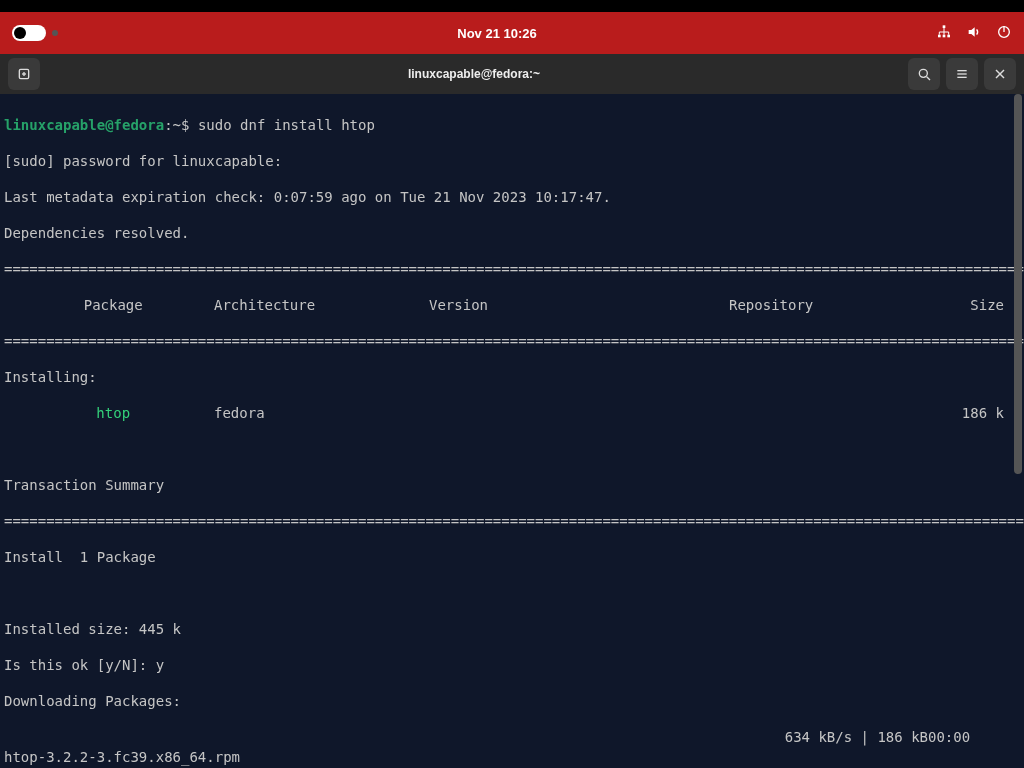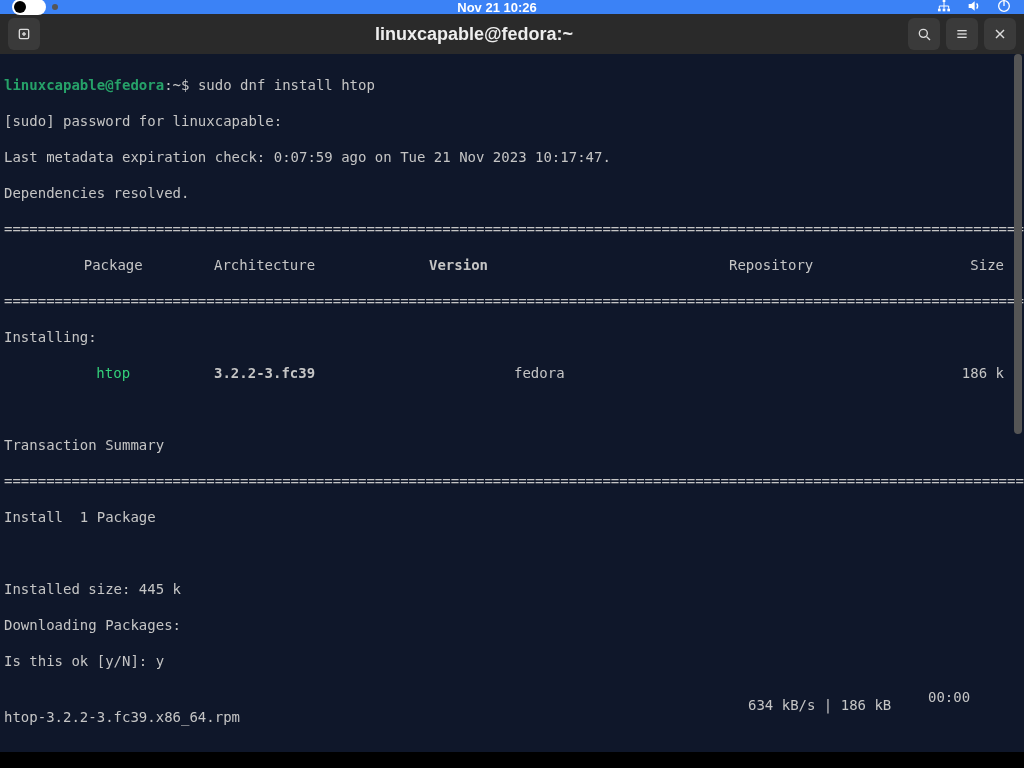--- a/index.html
+++ b/index.html
@@ -5,27 +5,28 @@
     * { margin: 0; padding: 0; box-sizing: border-box; }
     body {
       width: 1024px;
       height: 768px;
       background: #000;
       font-family: monospace;
       overflow: hidden;
       position: relative;
     }
     .topbar {
-      height: 14px;
-      background: #3b82f6;
+      height: 42px;
+      background: #b91c1c;
       display: flex;
       align-items: center;
       justify-content: space-between;
       padding: 0 12px;
       color: #fff;
+      margin-top: 12px;
     }
     .topbar-left {
       display: flex;
       align-items: center;
       gap: 6px;
     }
     .pill {
       width: 34px;
       height: 16px;
       background: #fff;
@@ -61,21 +62,21 @@
     .titlebar-left { display: flex; align-items: center; }
     .sq-btn {
       width: 32px; height: 32px;
       border-radius: 6px;
       display: flex; align-items: center; justify-content: center;
       background: #3a3a3a;
     }
     .sq-btn svg { width: 16px; height: 16px; fill: none; stroke: #ddd; stroke-width: 2; }
     .titlebar-center {
       font-family: sans-serif;
-      font-size: 18px;
+      font-size: 12px;
       font-weight: 600;
       color: #eee;
     }
     .titlebar-right { display: flex; align-items: center; gap: 6px; }
     .close-btn svg { stroke: #ddd; }
 
     .terminal-wrap {
       position: relative;
       height: calc(768px - 70px);
       background: #0f172a;
@@ -105,27 +106,27 @@
       right: 2px;
       width: 8px;
       height: 380px;
       background: #555;
       border-radius: 4px;
     }
     .line { display: block; min-height: 18px; }
     .col-row { display: flex; }
     .c-pkg { width: 210px; text-align: center; }
     .c-arch { width: 215px; }
-    .c-ver { width: 300px; font-weight: bold; }
+    .c-ver { width: 300px; }
     .c-repo { width: 200px; }
     .c-size { flex: 1; text-align: right; padding-right: 14px;}
     .fullw { display: block; }
     .tr-row { display: flex; }
     .tr-left { flex: 1; margin-top: 20px; }
-    .tr-stats { width: 180px; text-align: left; margin-top: 8px; }
+    .tr-stats { width: 180px; text-align: right; }
     .tr-time { width: 90px; text-align: left; }
   </style>
 </head>
 <body>
 
 <div class="topbar">
   <div class="topbar-left">
     <span class="pill">
         <span class="pill-dot"></span>
       </span>
@@ -188,29 +189,29 @@
 <div class="terminal-wrap">
   <div class="terminal">
 <span class="line"><span class="green">linuxcapable@fedora</span><span class="grey">:~$ </span><span class="grey">sudo dnf install htop</span></span>
 <span class="line">[sudo] password for linuxcapable:</span>
 <span class="line">Last metadata expiration check: 0:07:59 ago on Tue 21 Nov 2023 10:17:47.</span>
 <span class="line">Dependencies resolved.</span>
 <span class="line fullw">=========================================================================================================================================</span>
 <span class="line col-row"><span class="c-pkg"> Package</span><span class="c-arch">Architecture</span><span class="c-ver">Version</span><span class="c-repo">Repository</span><span class="c-size">Size</span></span>
 <span class="line fullw">=========================================================================================================================================</span>
 <span class="line">Installing:</span>
-<span class="line col-row"><span class="c-pkg greenpkg"> htop</span><span class="c-ver">3.2.2-3.fc39</span><span class="c-repo">fedora</span><span class="c-size">186 k</span></span>
+<span class="line col-row"><span class="c-pkg greenpkg"> htop</span><span class="c-repo">fedora</span><span class="c-size">186 k</span></span>
 <span class="line"></span>
 <span class="line">Transaction Summary</span>
 <span class="line fullw">=========================================================================================================================================</span>
 <span class="line">Install  1 Package</span>
 <span class="line"></span>
 <span class="line">Installed size: 445 k</span>
+<span class="line">Is this ok [y/N]: y</span>
 <span class="line">Downloading Packages:</span>
-<span class="line">Is this ok [y/N]: y</span>
 <span class="line tr-row"><span class="tr-left">htop-3.2.2-3.fc39.x86_64.rpm</span><span class="tr-stats">634 kB/s | 186 kB</span><span class="tr-time">00:00</span></span>
 
 
 
 
 
 
 
 
 

